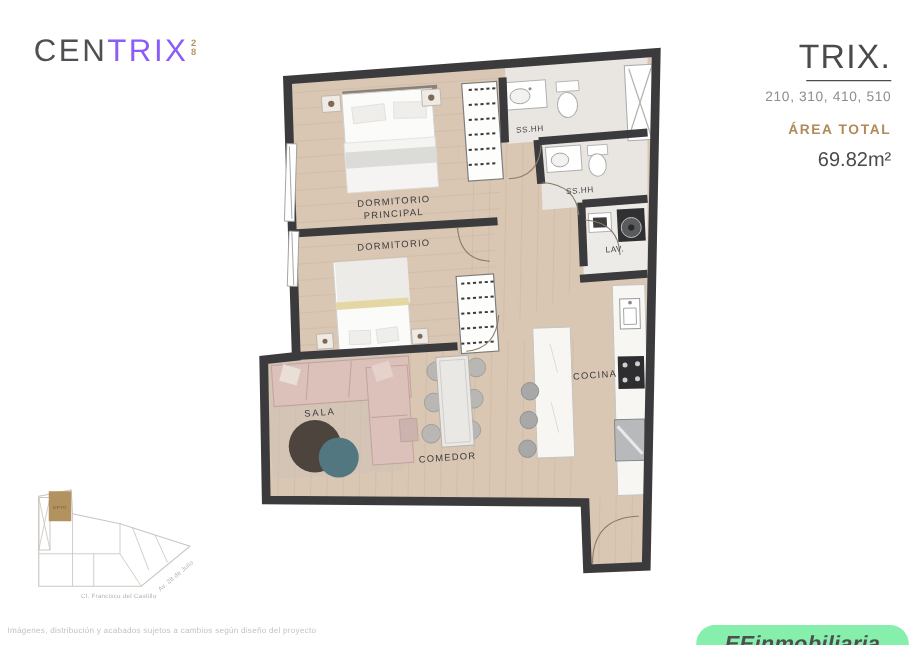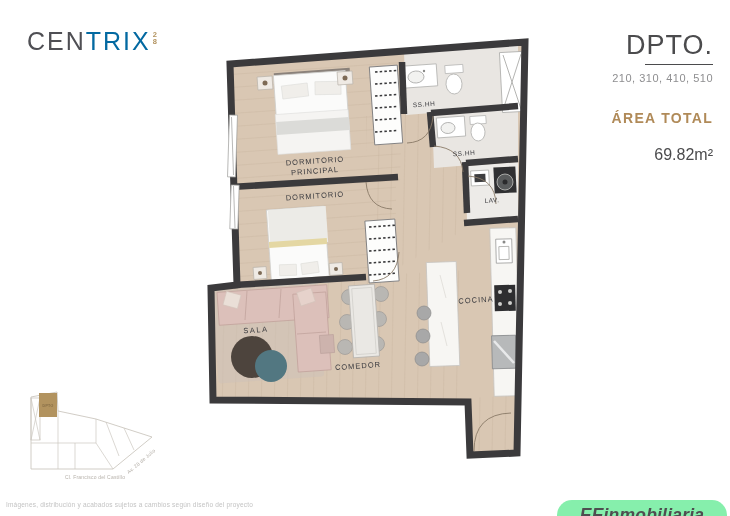--- a/index.html
+++ b/index.html
@@ -1,30 +1,30 @@
 <!DOCTYPE html>
 <html><head>
 <meta charset="utf-8">
 <style>
   html,body{margin:0;padding:0;background:#fff;}
   .page{position:relative;width:730px;height:516px;background:#ffffff;overflow:hidden;
         font-family:"Liberation Sans",sans-serif;}
   
   .logo{position:absolute;left:27px;top:27px;font-size:25px;letter-spacing:2px;font-weight:400;}
   .logo .cen{color:#4f4f54;margin-top:25px;}
-  .logo .trix{color:#0369a1;}
+  .logo .trix{color:#8b5cf6;}
   .logo-stack{display:inline-flex;flex-direction:column;font-size:7.5px;line-height:.9;
               color:#b2935f;vertical-align:top;margin-left:2px;margin-top:5px;font-weight:700;}
   
   .dpto{position:absolute;top:30px;right:17px;text-align:right;}
   .dpto-title{font-size:27px;color:#4b4b4d;letter-spacing:1px;}
   .dpto-rule{width:68px;border-top:1px solid #4b4b4d;margin:3px 0 0 auto;}
   .dpto-units{font-size:11px;color:#8e8e90;margin-top:7px;letter-spacing:0.5px;text-align:right;}
-  .dpto-area-label{font-size:14px;font-weight:700;color:#b08a58;letter-spacing:1.3px;margin-top:26px;}
-  .dpto-area-value{font-size:16px;color:#4b4b4d;margin-top:20px;}
+  .dpto-area-label{font-size:11px;font-weight:700;color:#b08a58;letter-spacing:1.3px;margin-top:14px;}
+  .dpto-area-value{font-size:16px;color:#4b4b4d;margin-top:10px;}
   
   #plan-svg{position:absolute;left:0;top:0;}
   #plan-svg text{font-family:"Liberation Sans",sans-serif;}
   
   .disclaimer{position:absolute;left:6px;top:501px;font-size:6.5px;color:#c3c3c3;letter-spacing:.2px;}
   .brand-pill{position:absolute;left:557px;top:500px;width:170px;height:30px;border-radius:15px;
               background:#86efac;display:flex;align-items:center;justify-content:center;font-style:italic;}
   .brand-pill span{font-size:17.5px;font-weight:700;color:#4e4e50;letter-spacing:.2px;}
 </style>
 </head>
@@ -33,21 +33,21 @@
 <div class="page">
 
   <div class="logo">
     <span class="cen">CEN</span><span class="trix">TRIX</span><span class="logo-stack">
         <span>2</span>
         <span>8</span>
       </span>
   </div>
 
   <div class="dpto">
-    <div class="dpto-title">DPTO.</div>
+    <div class="dpto-title">TRIX.</div>
     <div class="dpto-rule"></div>
     <div class="dpto-units">210, 310, 410, 510</div>
     <div class="dpto-area-label">ÁREA TOTAL</div>
     <div class="dpto-area-value">69.82m²</div>
   </div>
 
   <svg id="plan-svg" width="730" height="516" viewBox="0 0 730 516">
       <defs>
         <clipPath id="cp1">
           <polygon points="233,64 403,53 400,182 234,188"></polygon>

